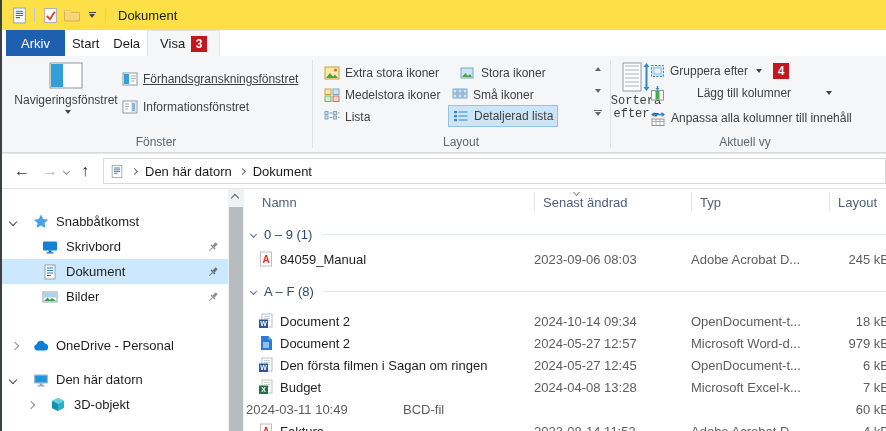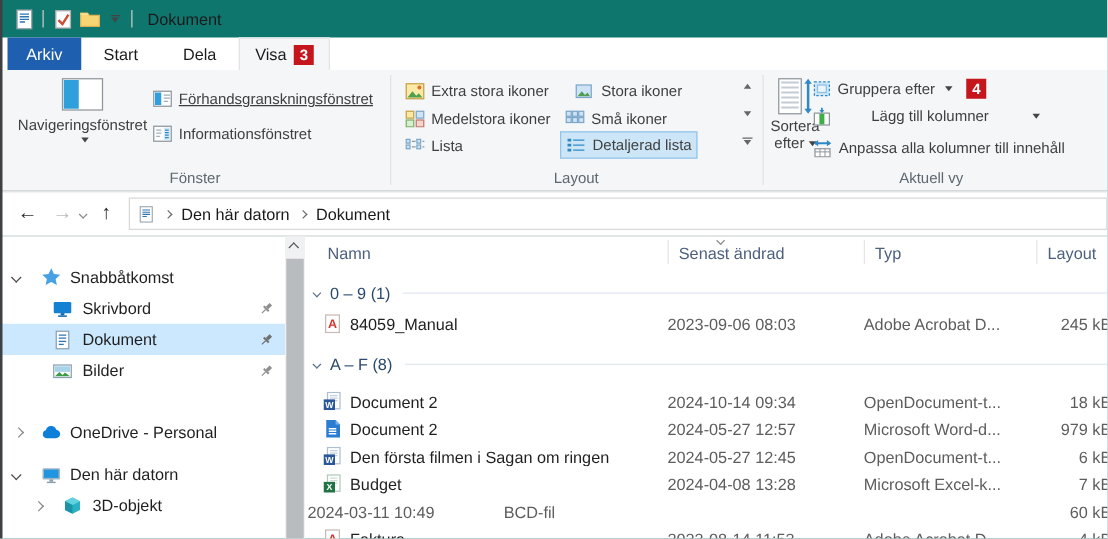--- a/index.html
+++ b/index.html
@@ -1,36 +1,36 @@
 <!DOCTYPE html>
 <html lang="sv"><head>
 <meta charset="utf-8">
 <style>
   * { margin:0; padding:0; box-sizing:border-box; }
   html,body { background:#fff; }
   .window {
     position:relative; width:886px; height:431px; overflow:hidden;
-    background:#0f766e; font-family:"Liberation Sans", sans-serif;
+    background:#fde047; font-family:"Liberation Sans", sans-serif;
     font-size:13px; color:#262626;
   }
   .window::before { content:""; position:absolute; left:0; top:0; bottom:0; width:2px; background:#3e4143; z-index:60; }
 
   
   .titlebar { height:30px; display:flex; align-items:center; padding-left:8px; }
   .tb-ic { display:flex; align-items:center; justify-content:center; width:22px; height:22px; }
   .tb-ic svg { display:block; }
   .qat-sep { width:1px; height:14px; background:#c9c9c9; margin:0 4px; }
   .qat-caret { display:flex; flex-direction:column; align-items:center; gap:1px; width:14px; margin:0 2px; }
   .qat-caret .bar { width:7px; height:1px; background:#444; }
   .tri-down { width:0; height:0; border-left:3.5px solid transparent; border-right:3.5px solid transparent; border-top:4px solid #444; }
   .title-text { margin-left:8px; color:#1a1a1a; }
 
   
   .tabrow { height:26px; display:flex; background:#fff; padding-left:6px; }
-  .tab { padding:0 18px; display:flex; align-items:center; color:#1b1b1b; cursor:default; }
+  .tab { padding:0 7px; display:flex; align-items:center; color:#1b1b1b; cursor:default; }
   .tab.file { background:#1e5fb0; color:#fff; padding:0 15px; }
   .tab.active { background:#f5f6f7; border:1px solid #e2e3e4; border-bottom:none; padding:0 12px; }
   .badge { min-width:16px; height:16px; padding:0 2px; background:#c4161c; color:#fff; font-weight:bold;
            font-size:12px; display:flex; align-items:center; justify-content:center; margin-left:6px; }
 
   
   .ribbon { position:relative; height:97px; background:#f5f6f7; border-bottom:1px solid #d8d9da; color:#3f3f3f; font-size:12px; }
   .rsep { position:absolute; top:4px; bottom:4px; width:1px; background:#e1e2e3; }
   .rgroup-label { position:absolute; bottom:3px; text-align:center; color:#5e6870; font-size:12px; }
   .bigbtn { position:absolute; display:flex; flex-direction:column; align-items:center; cursor:default; }
@@ -238,21 +238,21 @@
           <span class="tri-down-sm"></span>
         </span>
       <span class="sbtn">
           <span class="more-bar"></span>
           <span class="tri-down-sm"></span>
         </span>
     </div>
     <div class="rgroup-label" style="left:312px; width:298px;">Layout</div>
     <div class="rsep" style="left:610px;"></div>
 
-    <div class="bigbtn" style="left:612px; top:6px; width:48px;">
+    <div class="bigbtn" style="left:612px; top:6px; width:48px;font-family:Liberation Mono, monospace;">
       <svg width="30" height="30" viewBox="0 0 30 30">
         <rect x="2" y="1" width="18" height="28" fill="#fff" stroke="#8f979d"></rect>
         <path d="M4 4h14M4 8h14M4 12h14M4 16h14M4 20h14M4 24h14" stroke="#c3ccd3" stroke-width="1.6"></path>
         <path d="M25.5 4v22" stroke="#2f89c6" stroke-width="2"></path>
         <path d="M25.5 1l3 4h-6zM25.5 29l3-4h-6z" fill="#2f89c6"></path>
       </svg>
       <span class="lbl" style="margin-top:3px;">Sortera</span>
       <span class="lbl" style="display:flex;align-items:center;">
         <span>efter</span>
         <span class="drop-caret"></span>

